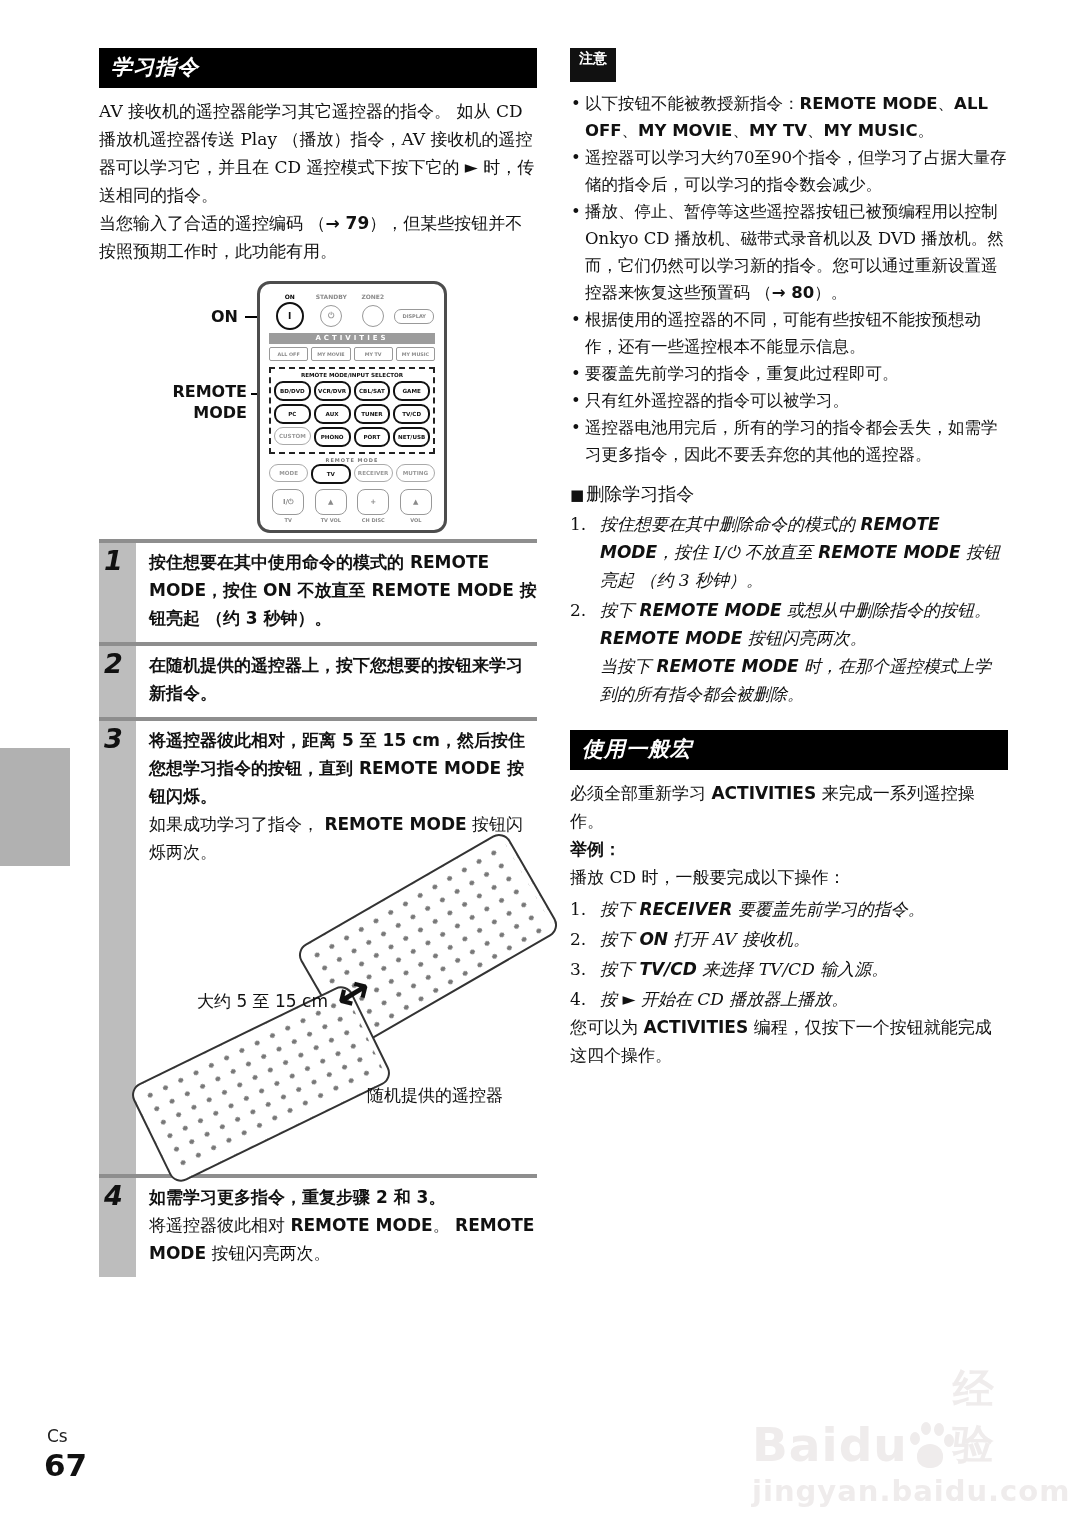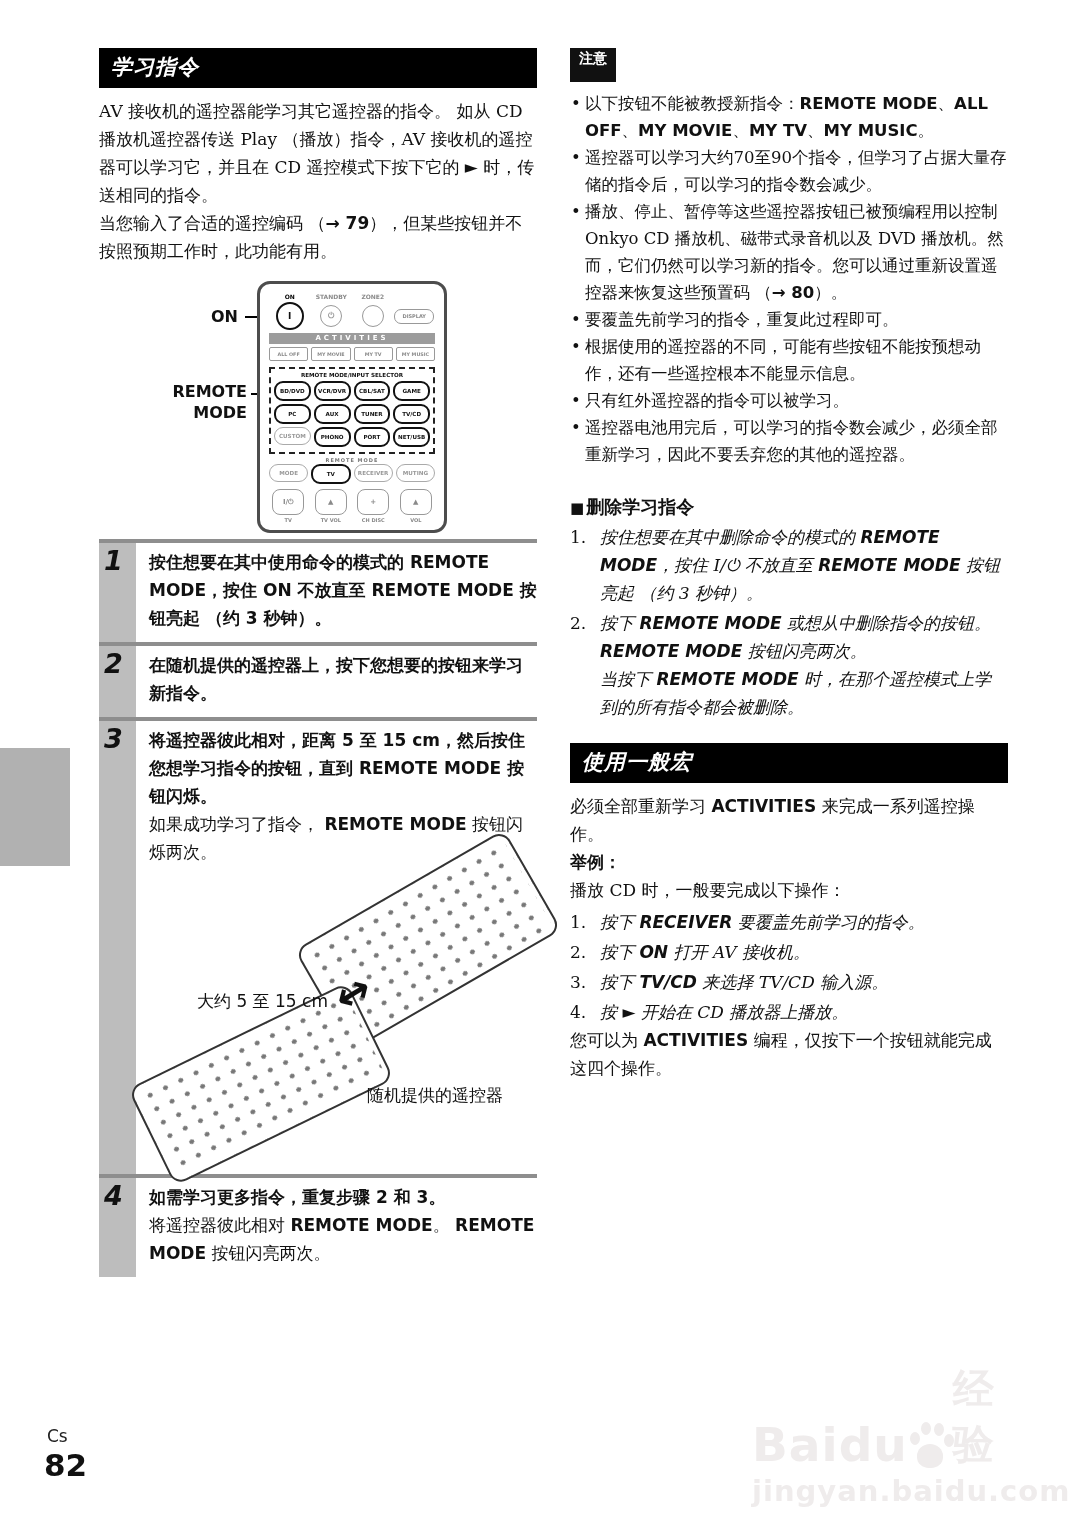--- a/index.html
+++ b/index.html
@@ -76,21 +76,21 @@
   .fig2-arrow{position:absolute;left:186px;top:96px;font-size:42px;font-weight:bold;color:#111;
       transform:rotate(-31deg);font-family:"DejaVu Sans",sans-serif;}
   .fig2-dist{position:absolute;left:48px;top:118px;font-family:"DejaVu Sans",sans-serif;font-size:17px;}
   .fig2-sup{position:absolute;left:218px;top:212px;font-family:"DejaVu Sans",sans-serif;font-size:17px;}
   
   .note-label{display:inline-block;background:#111;color:#fff;font-family:"DejaVu Sans",sans-serif;
       font-weight:bold;font-size:14px;padding:2px 9px 14px;}
   ul.notes{margin:8px 0 0;padding:0;list-style:none;}
   ul.notes li{position:relative;padding-left:15px;font-size:16.5px;line-height:27px;}
   ul.notes li::before{content:"\2022";position:absolute;left:1px;top:0;}
-  .sub-heading{margin-top:27px;font-family:"DejaVu Sans",sans-serif;font-weight:bold;font-size:18px;}
+  .sub-heading{margin-top:14px;font-family:"DejaVu Sans",sans-serif;font-weight:normal;font-size:18px;}
   .sub-heading .sq{font-size:15px;margin-right:2px;}
   .numlist{margin-top:4px;}
   .numrow{display:flex;font-size:17px;line-height:28px;margin-top:2px;}
   .num-n{width:30px;flex-shrink:0;}
   .num-t{flex:1;font-style:italic;}
   .hbar2{margin-top:22px;}
   .example-label{font-family:"DejaVu Sans",sans-serif;font-weight:bold;font-size:17px;line-height:28px;}
   
   .footer{position:absolute;left:44px;top:1426px;font-family:"DejaVu Sans",sans-serif;}
   .lang{font-size:17px;color:#222;padding-left:3px;}
@@ -236,24 +236,24 @@
         </div>
       </div>
   </div>
 
   <div class="col col-right">
     <span class="note-label">注意</span>
     <ul class="notes">
         <li><span>以下按钮不能被教授新指令：</span><span class="b">REMOTE MODE</span><span>、</span><span class="b">ALL OFF</span><span>、</span><span class="b">MY MOVIE</span><span>、</span><span class="b">MY TV</span><span>、</span><span class="b">MY MUSIC</span><span>。</span></li>
         <li><span>遥控器可以学习大约70至90个指令，但学习了占据大量存储的指令后，可以学习的指令数会减少。</span></li>
         <li><span>播放、停止、暂停等这些遥控器按钮已被预编程用以控制 Onkyo CD 播放机、磁带式录音机以及 DVD 播放机。然而，它们仍然可以学习新的指令。您可以通过重新设置遥控器来恢复这些预置码 （</span><span class="b">→ 80</span><span>）。</span></li>
+        <li><span>根据使用的遥控器的不同，可能有些按钮不能按预想动作，还有一些遥控根本不能显示信息。</span></li>
         <li><span>要覆盖先前学习的指令，重复此过程即可。</span></li>
-        <li><span>根据使用的遥控器的不同，可能有些按钮不能按预想动作，还有一些遥控根本不能显示信息。</span></li>
         <li><span>只有红外遥控器的指令可以被学习。</span></li>
-        <li><span>遥控器电池用完后，可以学习的指令数会减少，必须全部重新学习，因此不要丢弃您的其他的遥控器。</span></li>
+        <li><span>遥控器电池用完后，所有的学习的指令都会丢失，如需学习更多指令，因此不要丢弃您的其他的遥控器。</span></li>
       </ul>
 
     <div class="sub-heading">
       <span class="sq">■</span><span>删除学习指令</span>
     </div>
     <div class="numlist">
         <div class="numrow">
           <span class="num-n">1.</span>
           <span class="num-t"><span>按住想要在其中删除命令的模式的 </span><span class="b">REMOTE MODE</span><span>，按住 I/⏻ 不放直至 </span><span class="b">REMOTE MODE</span><span> 按钮亮起 （约 3 秒钟）。</span></span>
         </div>
@@ -283,21 +283,21 @@
         <div class="numrow">
           <span class="num-n">4.</span>
           <span class="num-t"><span>按 ► 开始在 CD 播放器上播放。</span></span>
         </div>
       </div>
     <p class="body-text"><span>您可以为 </span><span class="b">ACTIVITIES</span><span> 编程，仅按下一个按钮就能完成这四个操作。</span></p>
   </div>
 
   <div class="footer">
     <div class="lang">Cs</div>
-    <div class="pagenum">82</div>
+    <div class="pagenum">67</div>
   </div>
 
   <div class="watermark">
     <div class="wm-row">
       <span class="wm-baidu">Baidu</span>
       <span class="wm-paw">
         <i class="t1"></i>
           <i class="t2"></i>
           <i class="t3"></i>
           <i class="t4"></i>

